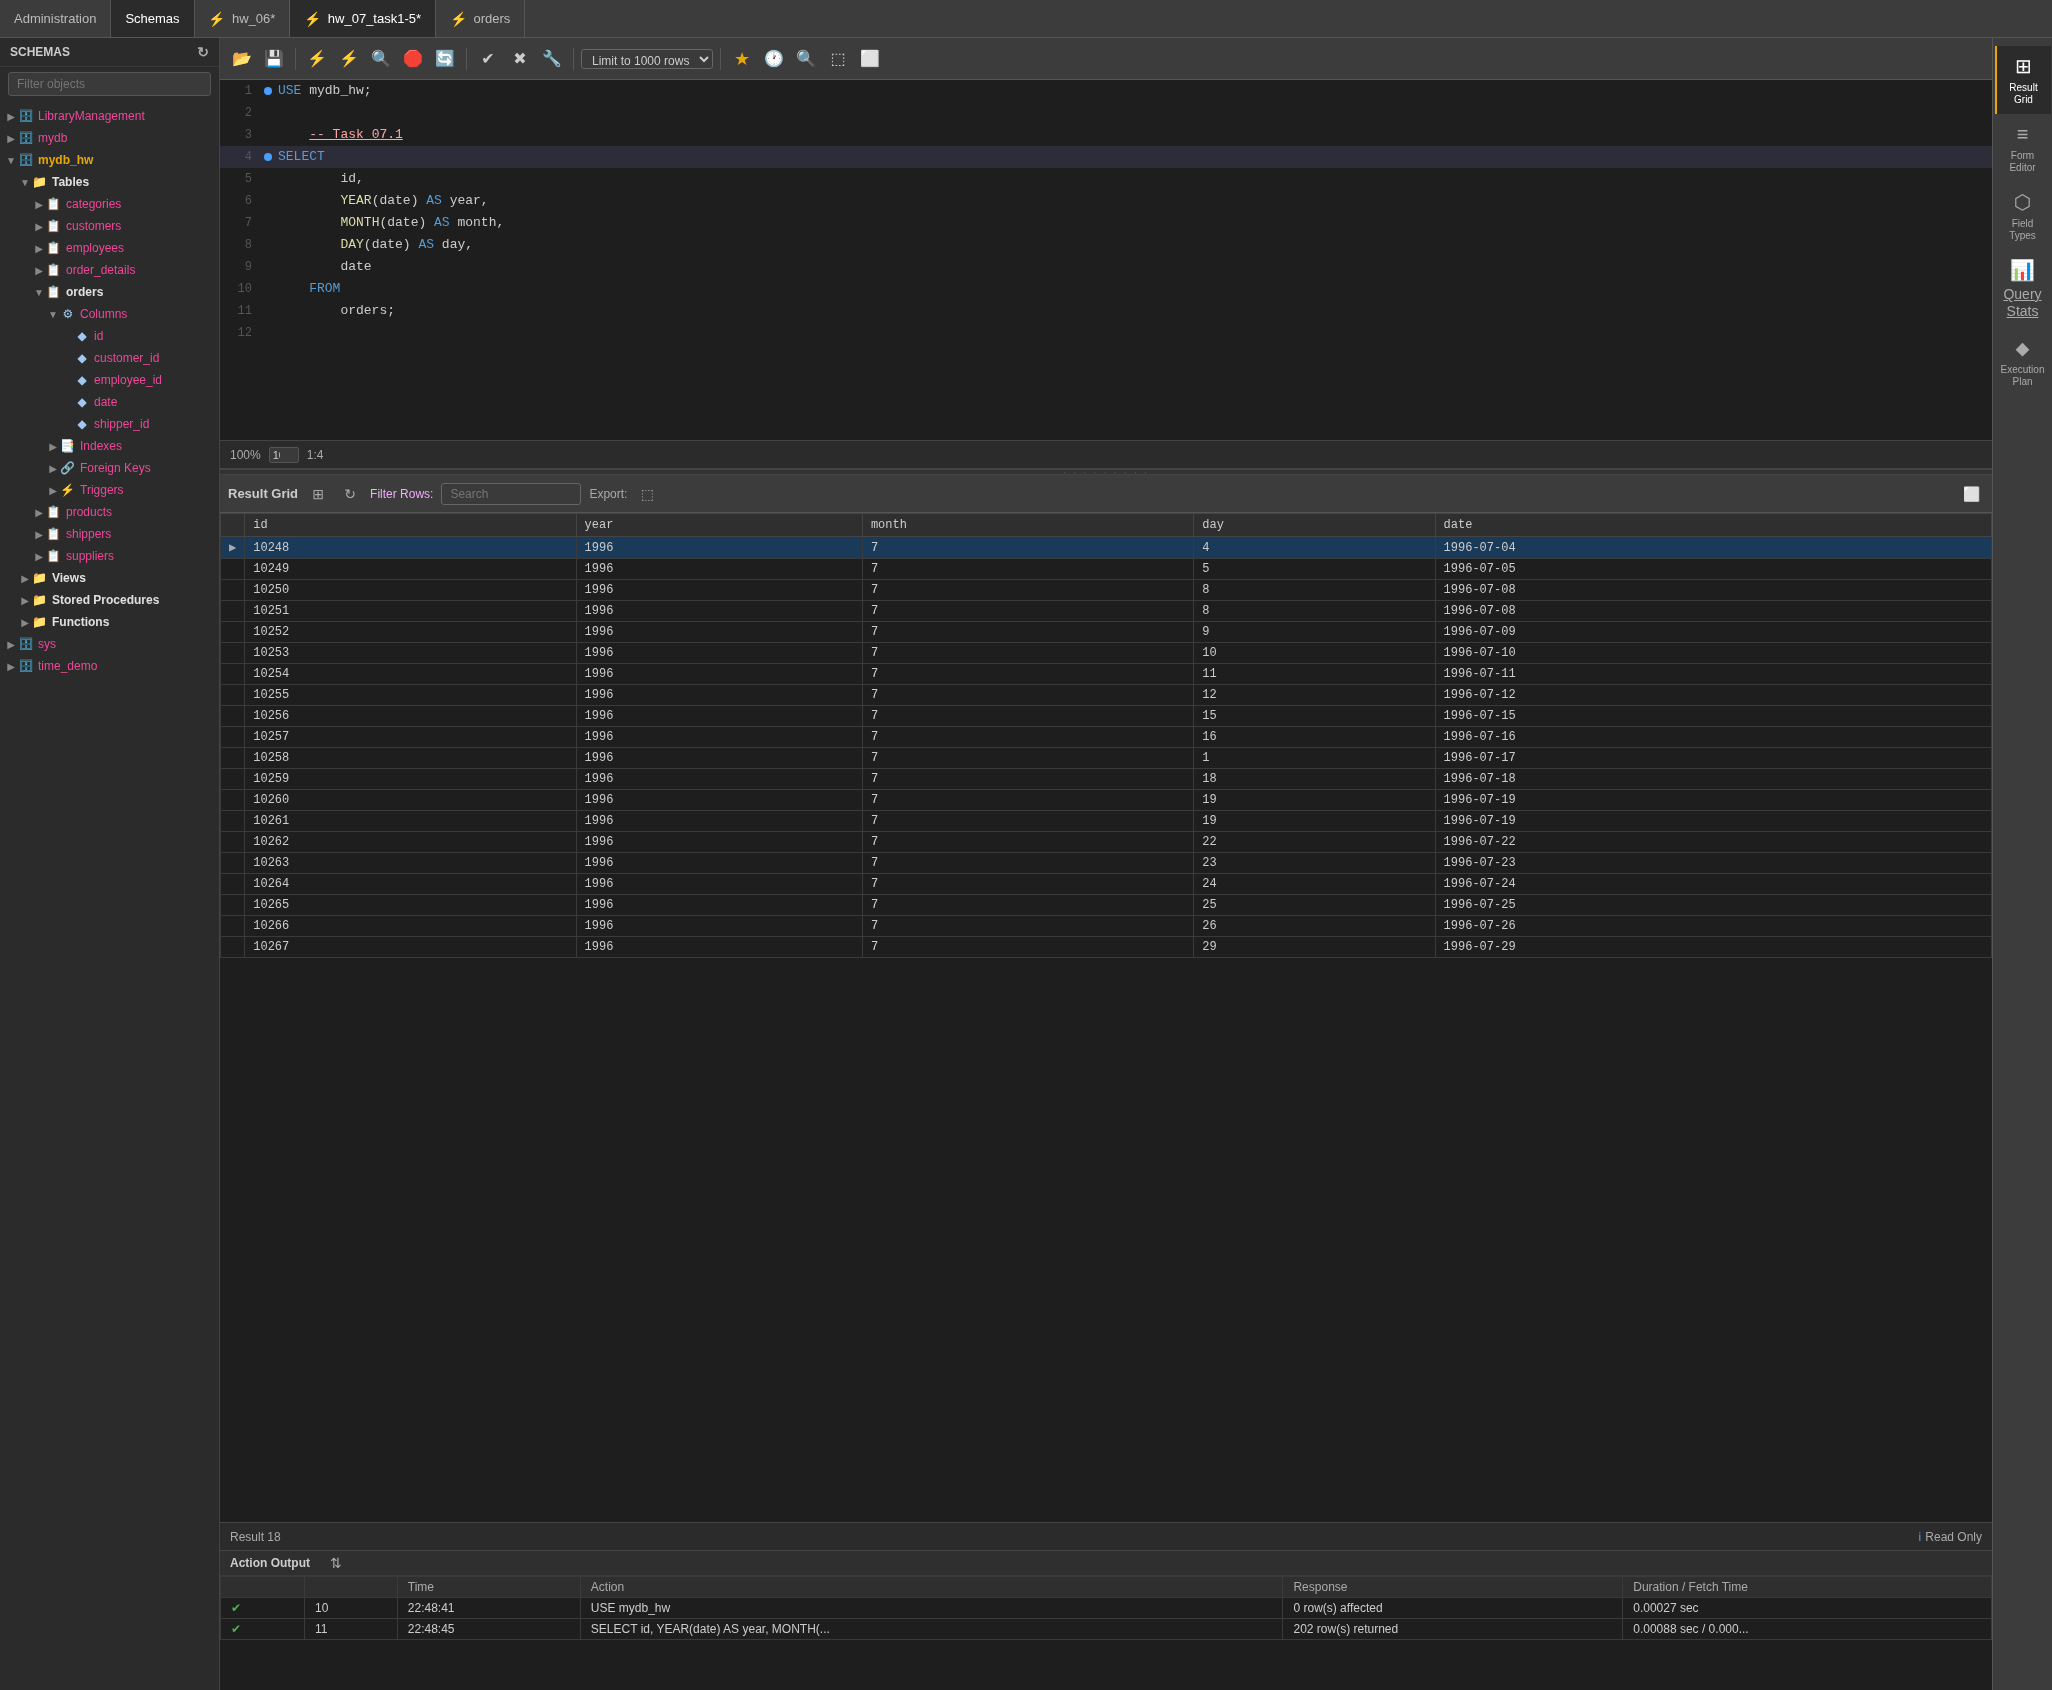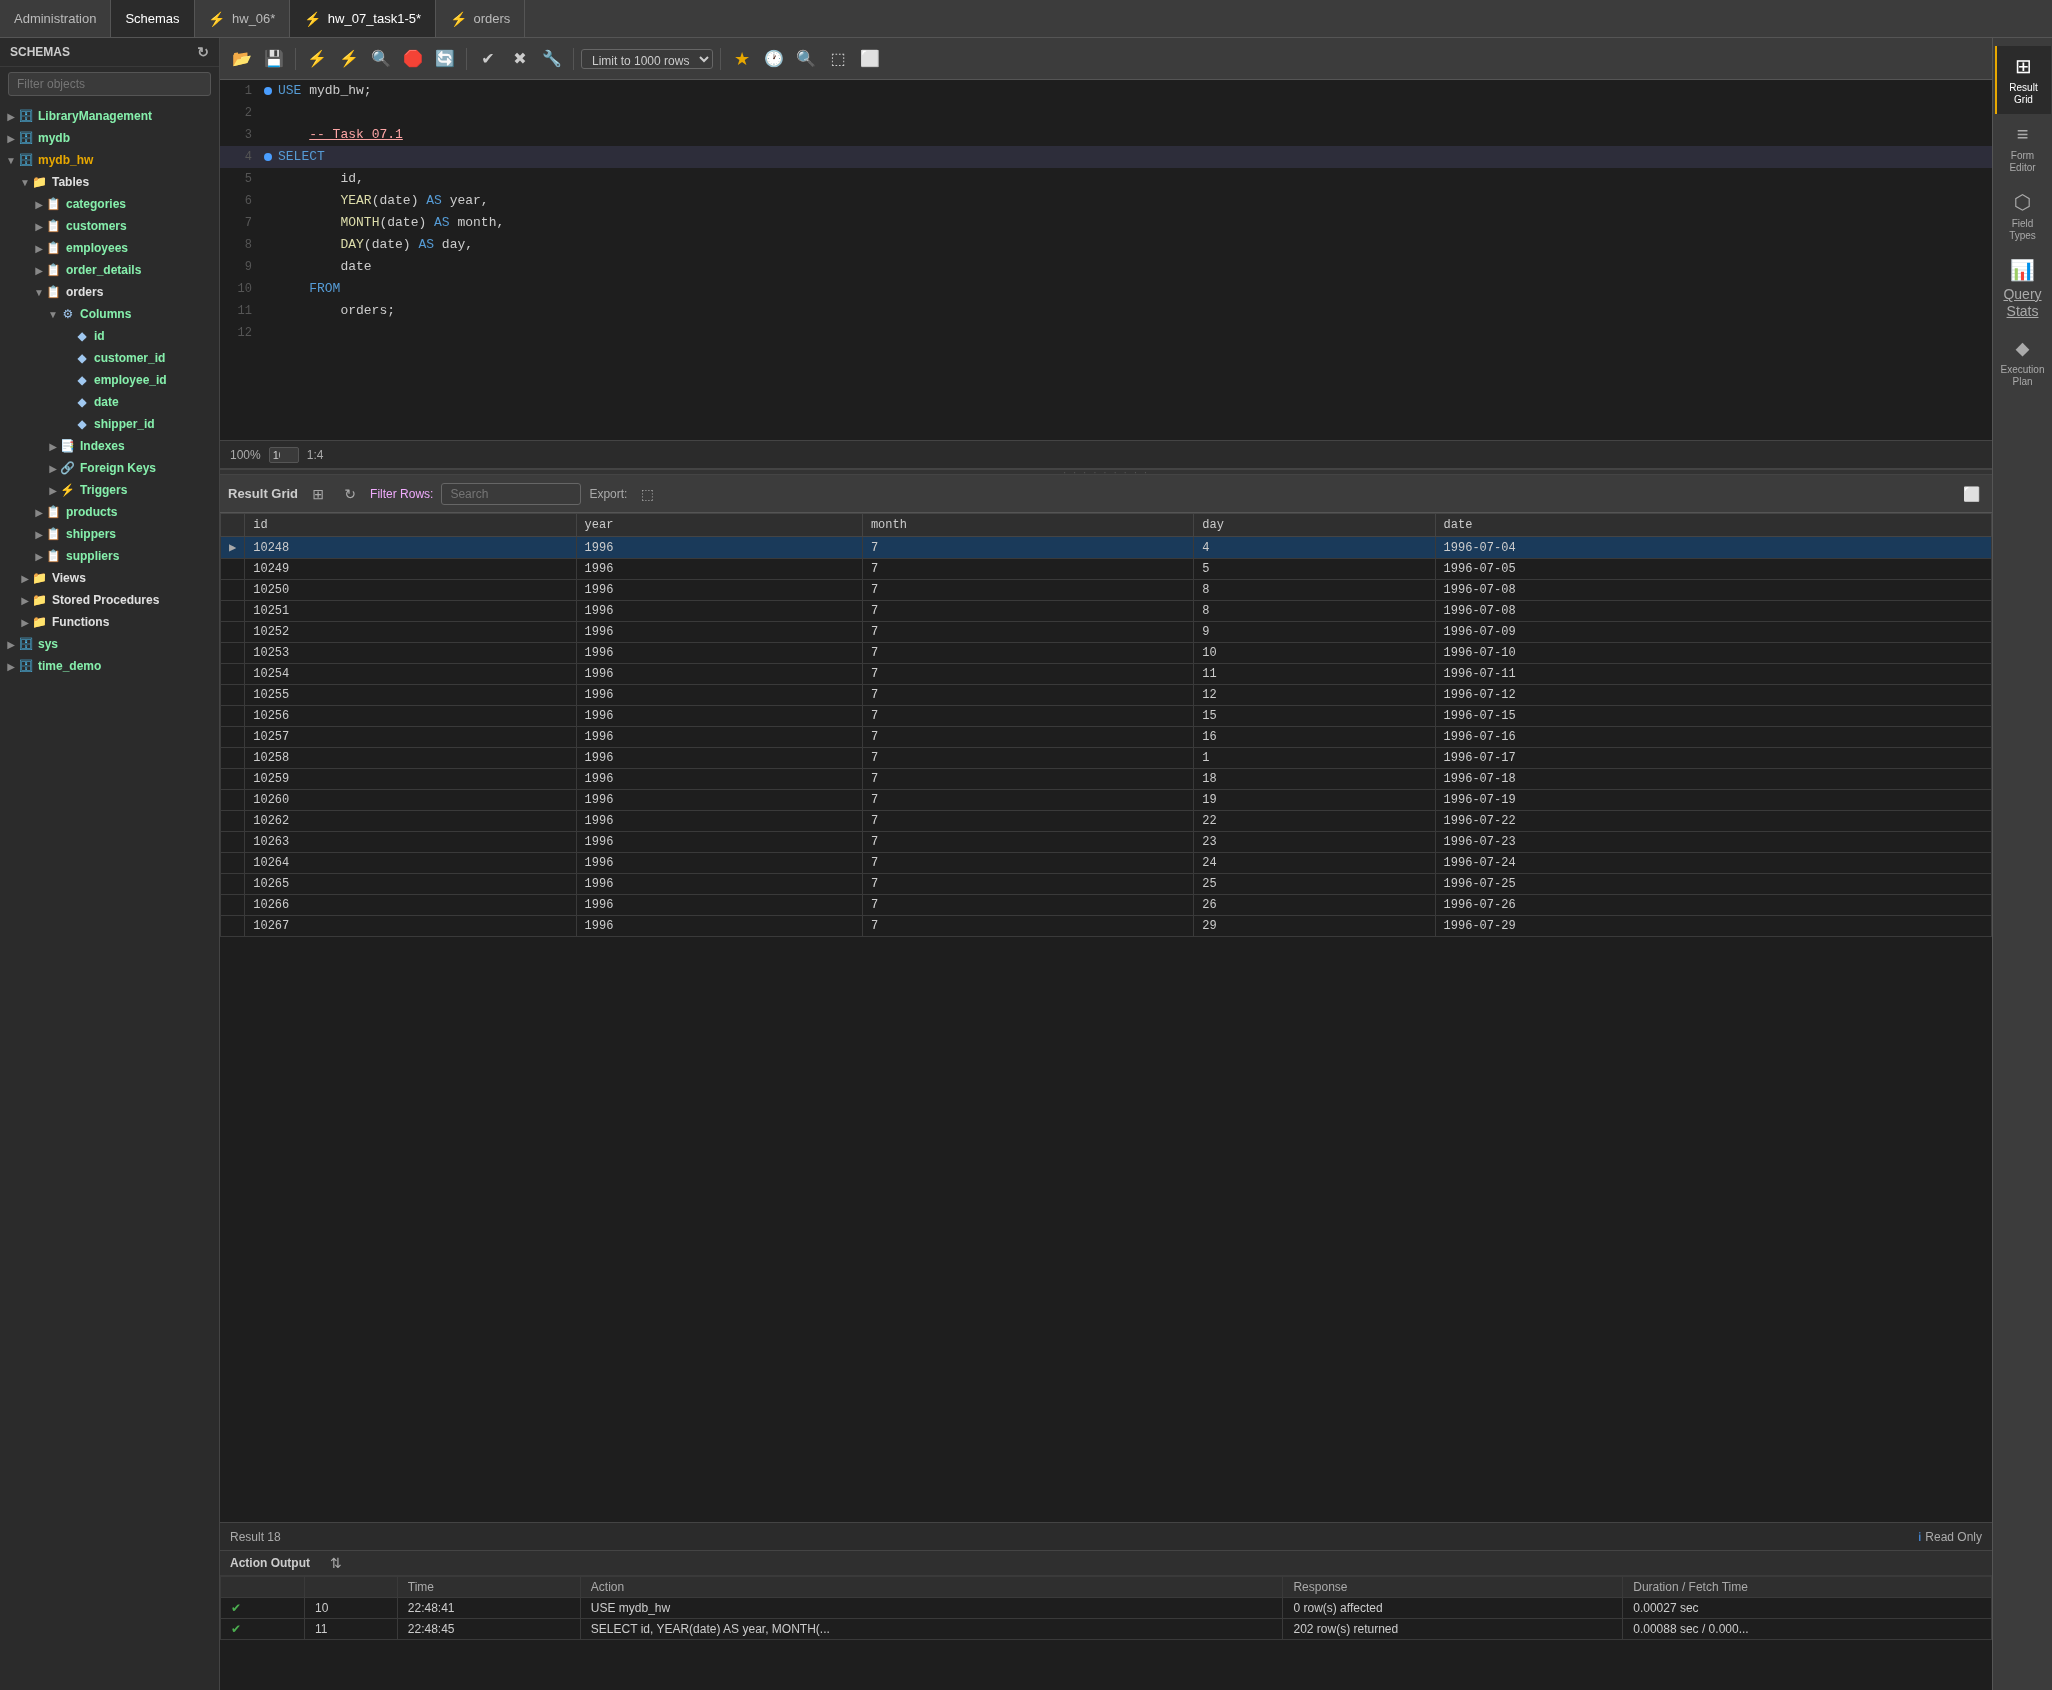--- a/index.html
+++ b/index.html
@@ -18,21 +18,21 @@
     
     .sidebar { width: 220px; background: #2b2b2b; border-right: 1px solid #444; display: flex; flex-direction: column; flex-shrink: 0; }
     .schemas-header { display: flex; align-items: center; justify-content: space-between; padding: 6px 10px; color: #ccc; font-weight: bold; font-size: 12px; border-bottom: 1px solid #3a3a3a; }
     .filter-input-wrap { padding: 5px 8px; }
     .filter-input { width: 100%; background: #3a3a3a; border: 1px solid #555; border-radius: 3px; padding: 4px 8px; color: #ccc; font-size: 12px; outline: none; }
     .tree { flex: 1; overflow-y: auto; padding: 4px 0; }
     .tree-item { display: flex; align-items: center; padding: 3px 0 3px 0; cursor: pointer; user-select: none; }
     .tree-indent { display: inline-block; }
     .tree-arrow { display: inline-block; width: 14px; text-align: center; font-size: 10px; color: #888; flex-shrink: 0; }
     .tree-icon { width: 16px; height: 16px; display: inline-flex; align-items: center; justify-content: center; margin-right: 4px; flex-shrink: 0; font-size: 12px; }
-    .tree-label { font-size: 12px; color: #86efac; font-weight: bold; }
+    .tree-label { font-size: 12px; color: #ec4899; }
     .tree-label.bold { font-weight: bold; color: #e0e0e0; }
     .tree-label.orange { color: #e8a800; font-weight: bold; }
     
     .icon-db { color: #4fc3f7; }
 
     
     .editor-toolbar { display: flex; align-items: center; padding: 5px 8px; background: #3c3c3c; border-bottom: 1px solid #555; gap: 4px; height: 42px; }
     .toolbar-btn { width: 28px; height: 28px; display: flex; align-items: center; justify-content: center; background: transparent; border: 1px solid transparent; border-radius: 3px; cursor: pointer; color: #ccc; font-size: 16px; }
     .toolbar-separator { width: 1px; height: 22px; background: #555; margin: 0 3px; }
     .limit-select { background: #3a3a3a; border: 1px solid #666; border-radius: 3px; color: #ccc; padding: 3px 6px; font-size: 12px; height: 20px; cursor: pointer; }
@@ -578,20 +578,28 @@
                 <tr>
       <td style="width:20px;color:#aaa;"></td>
       <td>10260</td>
       <td>1996</td>
       <td>7</td>
       <td>19</td>
       <td>1996-07-19</td>
     </tr>
                 <tr>
       <td style="width:20px;color:#aaa;"></td>
+      <td>10261</td>
+      <td>1996</td>
+      <td>7</td>
+      <td>19</td>
+      <td>1996-07-19</td>
+    </tr>
+                <tr>
+      <td style="width:20px;color:#aaa;"></td>
       <td>10262</td>
       <td>1996</td>
       <td>7</td>
       <td>22</td>
       <td>1996-07-22</td>
     </tr>
                 <tr>
       <td style="width:20px;color:#aaa;"></td>
       <td>10263</td>
       <td>1996</td>

